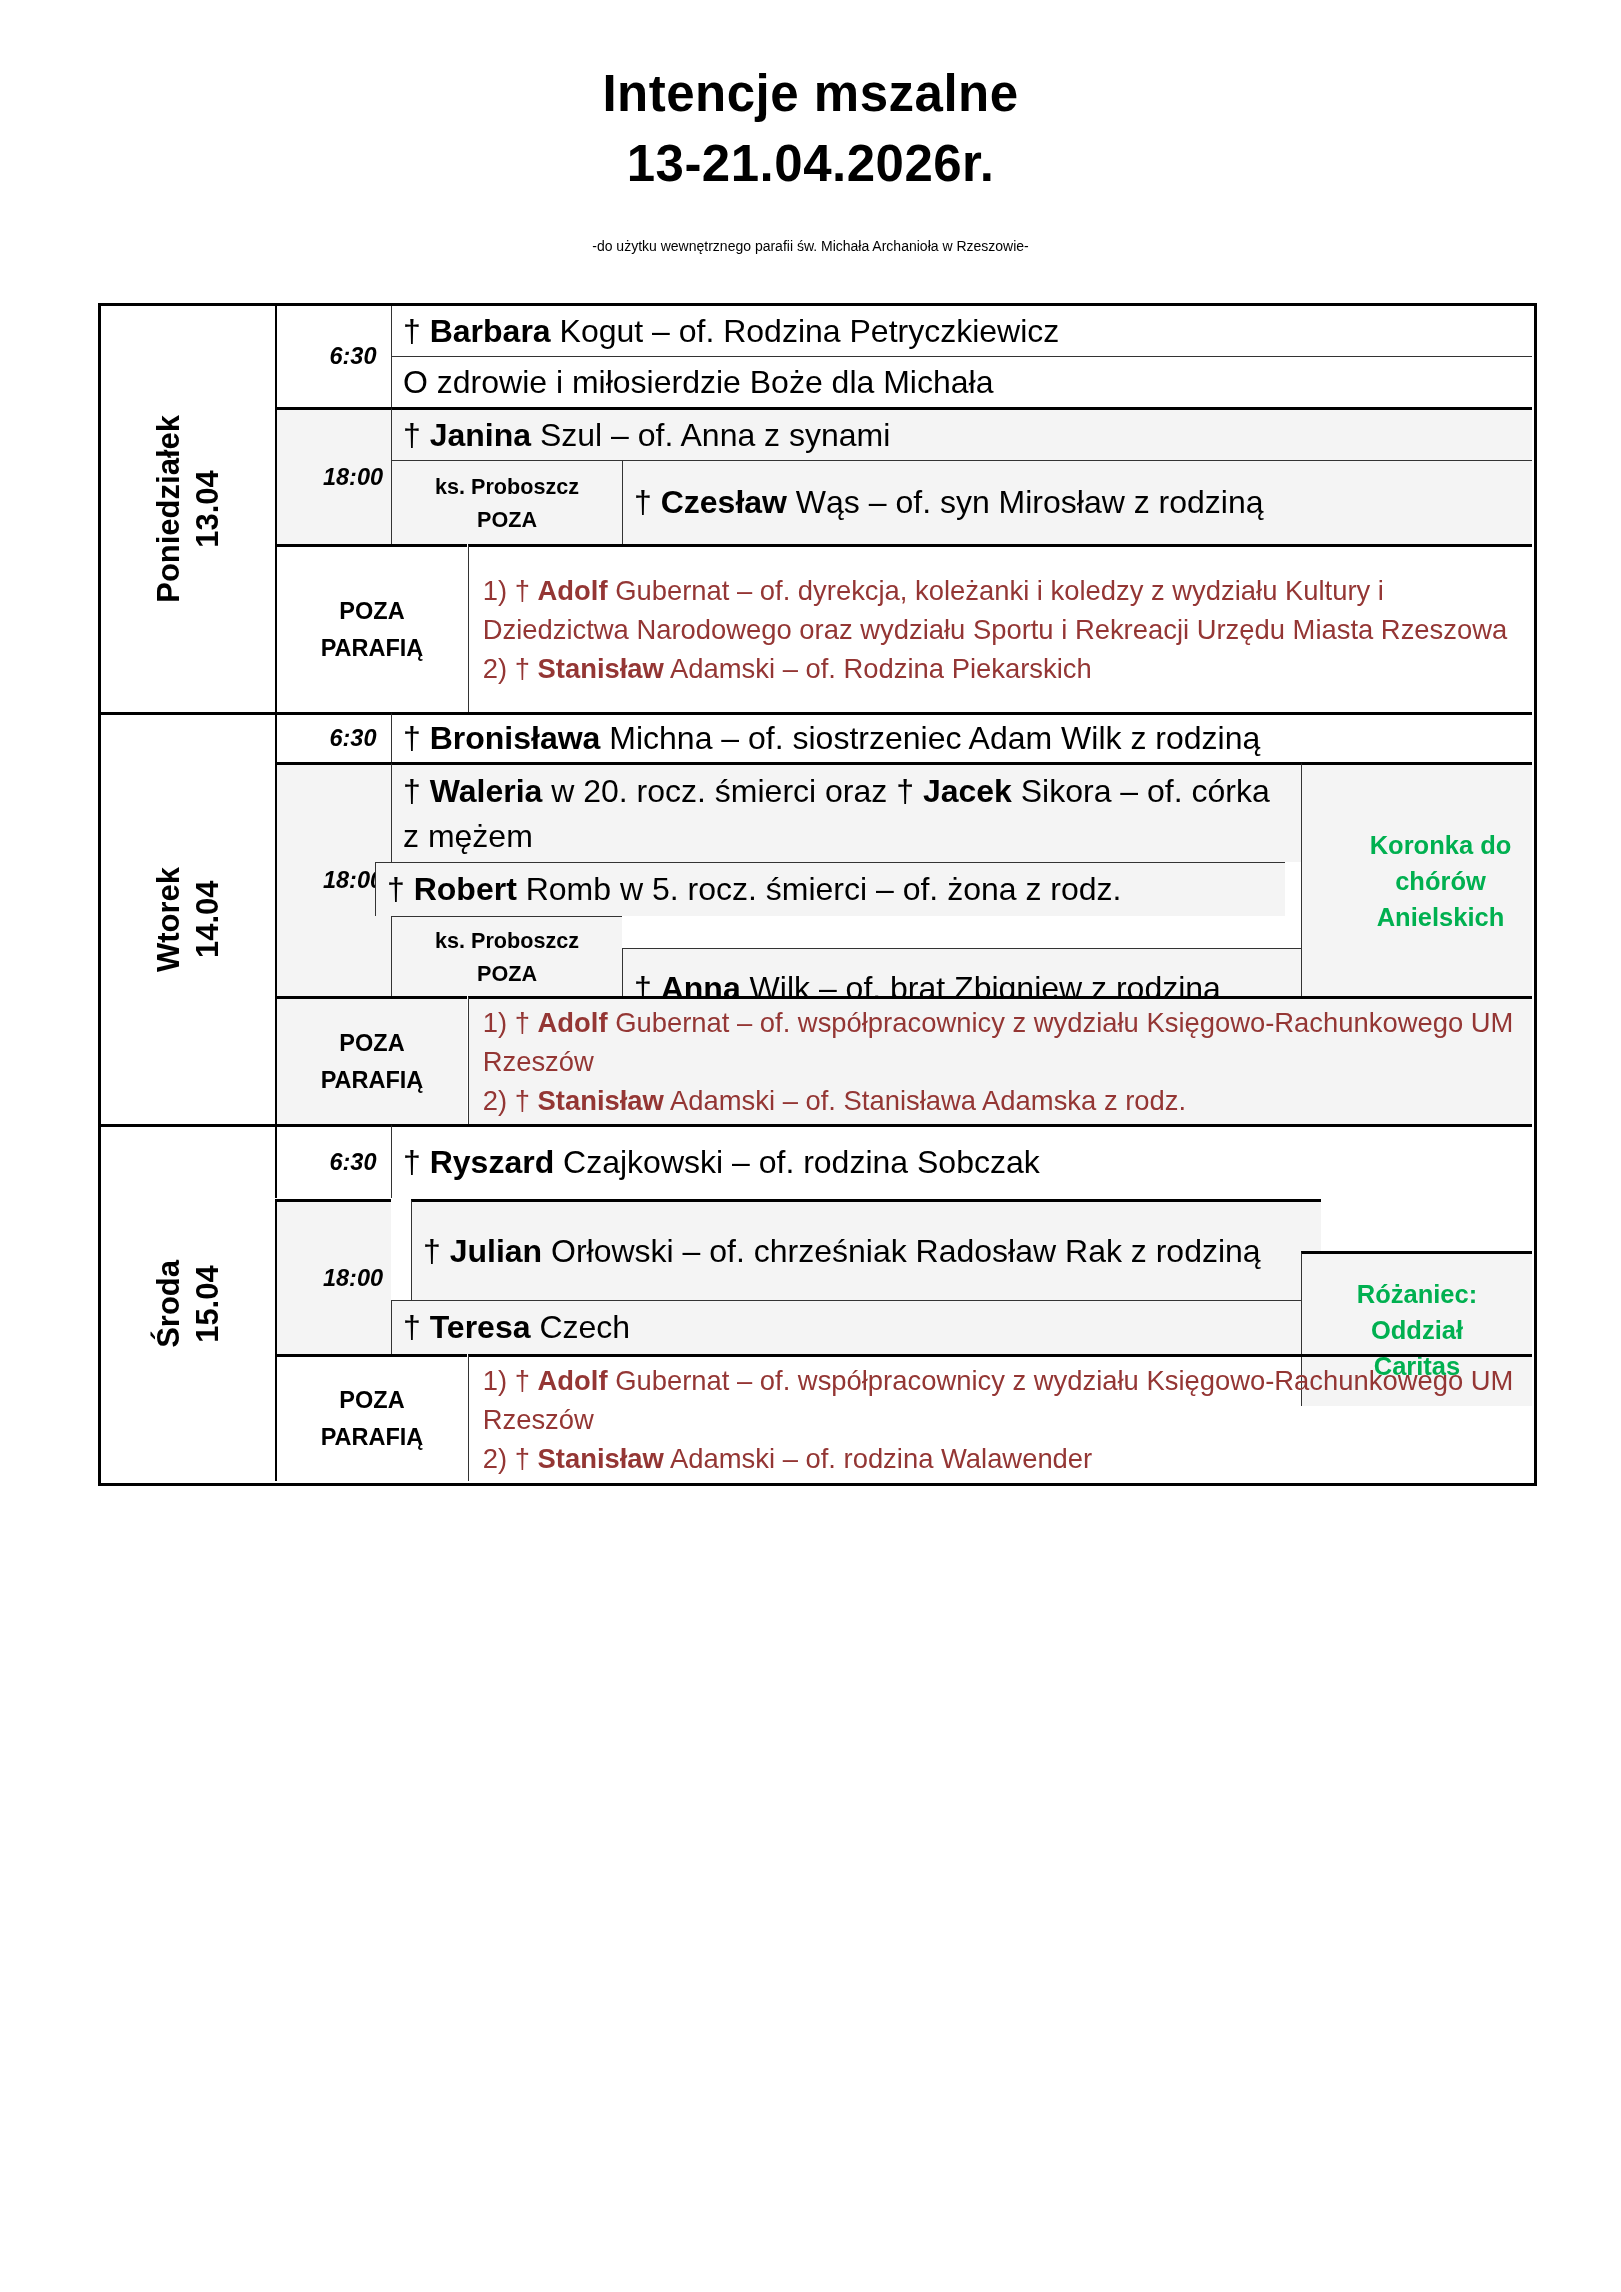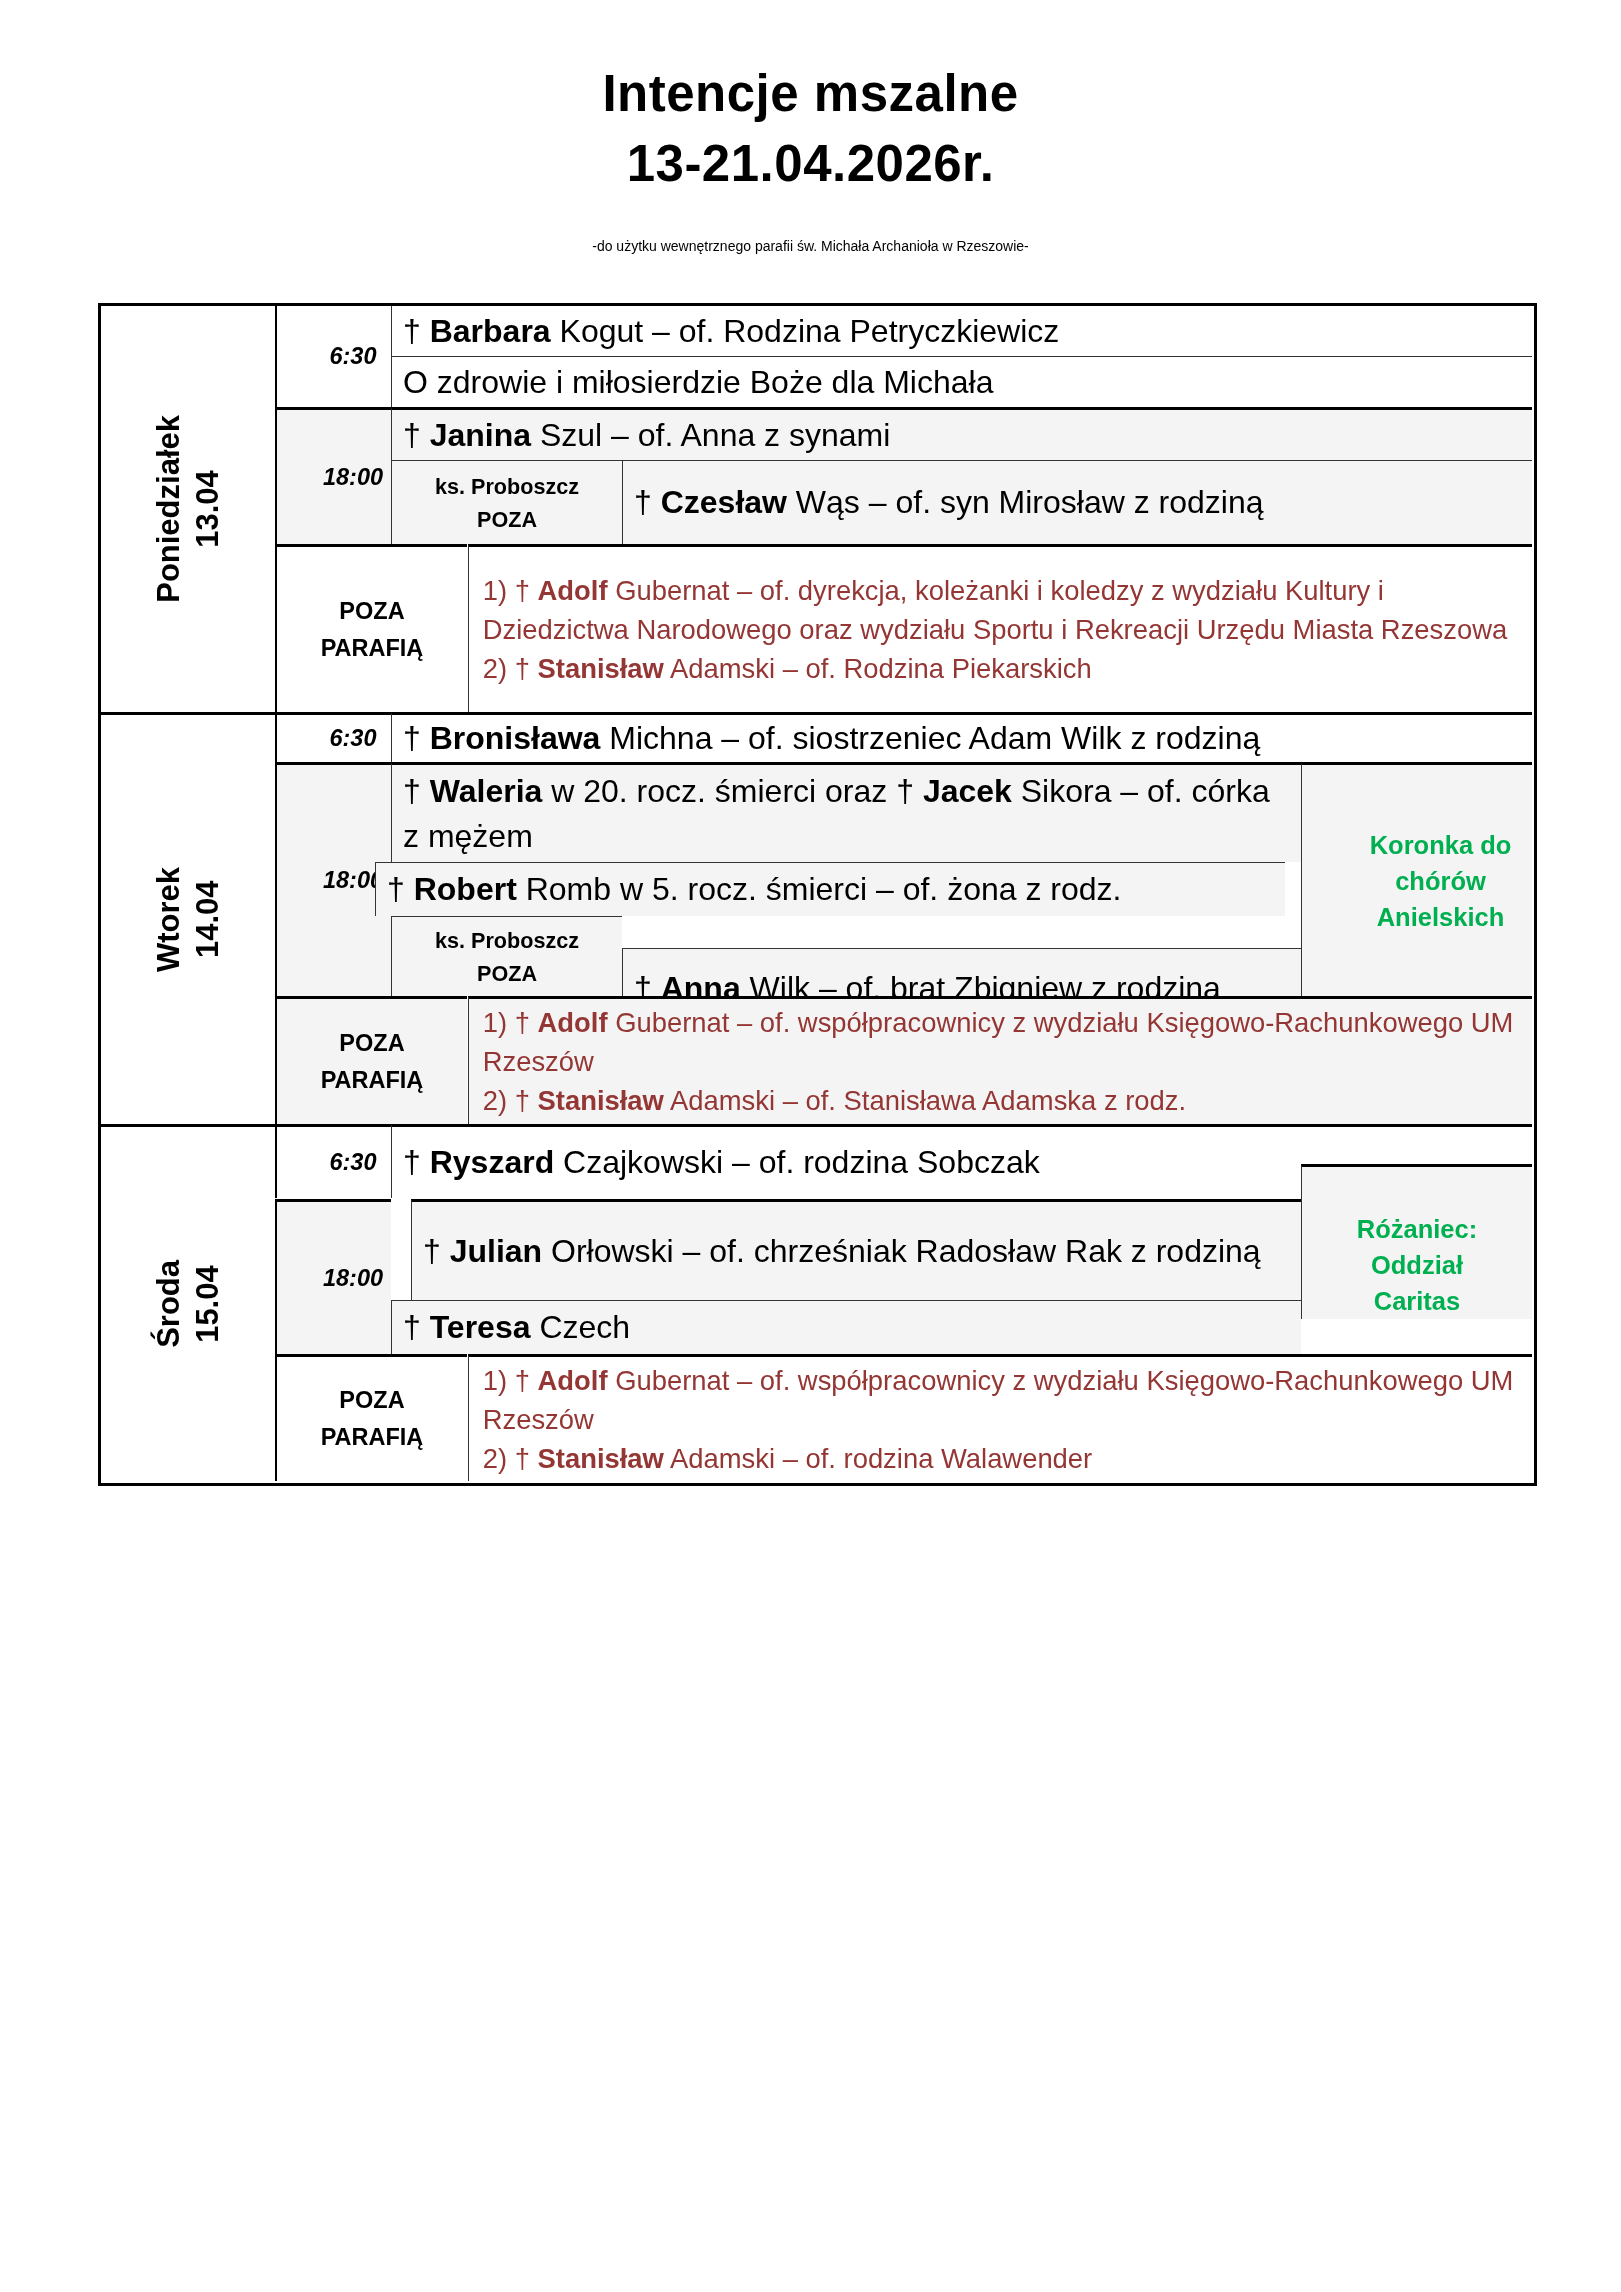--- a/index.html
+++ b/index.html
@@ -132,21 +132,21 @@
   <div class="abs cell thin-l thick-t intent" style="left:290px;top:818px;width:1141px;height:74px;">
     <span><span>†</span> <b>Ryszard</b><span> Czajkowski – of. rodzina Sobczak</span></span>
   </div>
   <div class="abs cell center thick-l thick-t time shade" style="left:174px;top:893px;width:116px;height:155px;">18:00</div>
   <div class="abs cell thin-l thick-t intent shade" style="left:290px;top:893px;width:910px;height:101px;margin-left:20px;">
     <span class="justify" style="display:block;width:100%;"><span>†</span> <b>Julian</b><span> Orłowski – of. chrześniak Radosław Rak z rodziną</span></span>
   </div>
   <div class="abs cell thin-l thin-t intent shade" style="left:290px;top:994px;width:910px;height:54px;">
     <span><span>†</span> <b>Teresa</b><span> Czech</span></span>
   </div>
-  <div class="abs cell center thin-l thick-t shade" style="left:1200px;top:858px;width:231px;height:155px;align-items:flex-end;">
+  <div class="abs cell center thin-l thick-t shade" style="left:1200px;top:945px;width:231px;height:155px;">
     <div class="note">
         <div>Różaniec:</div>
         <div>Oddział</div>
         <div>Caritas</div>
       </div>
   </div>
   <div class="abs cell center thick-l thick-t" style="left:174px;top:1048px;width:192px;height:127px;">
     <div class="poza-lbl">
         <div>POZA</div>
         <div>PARAFIĄ</div>

